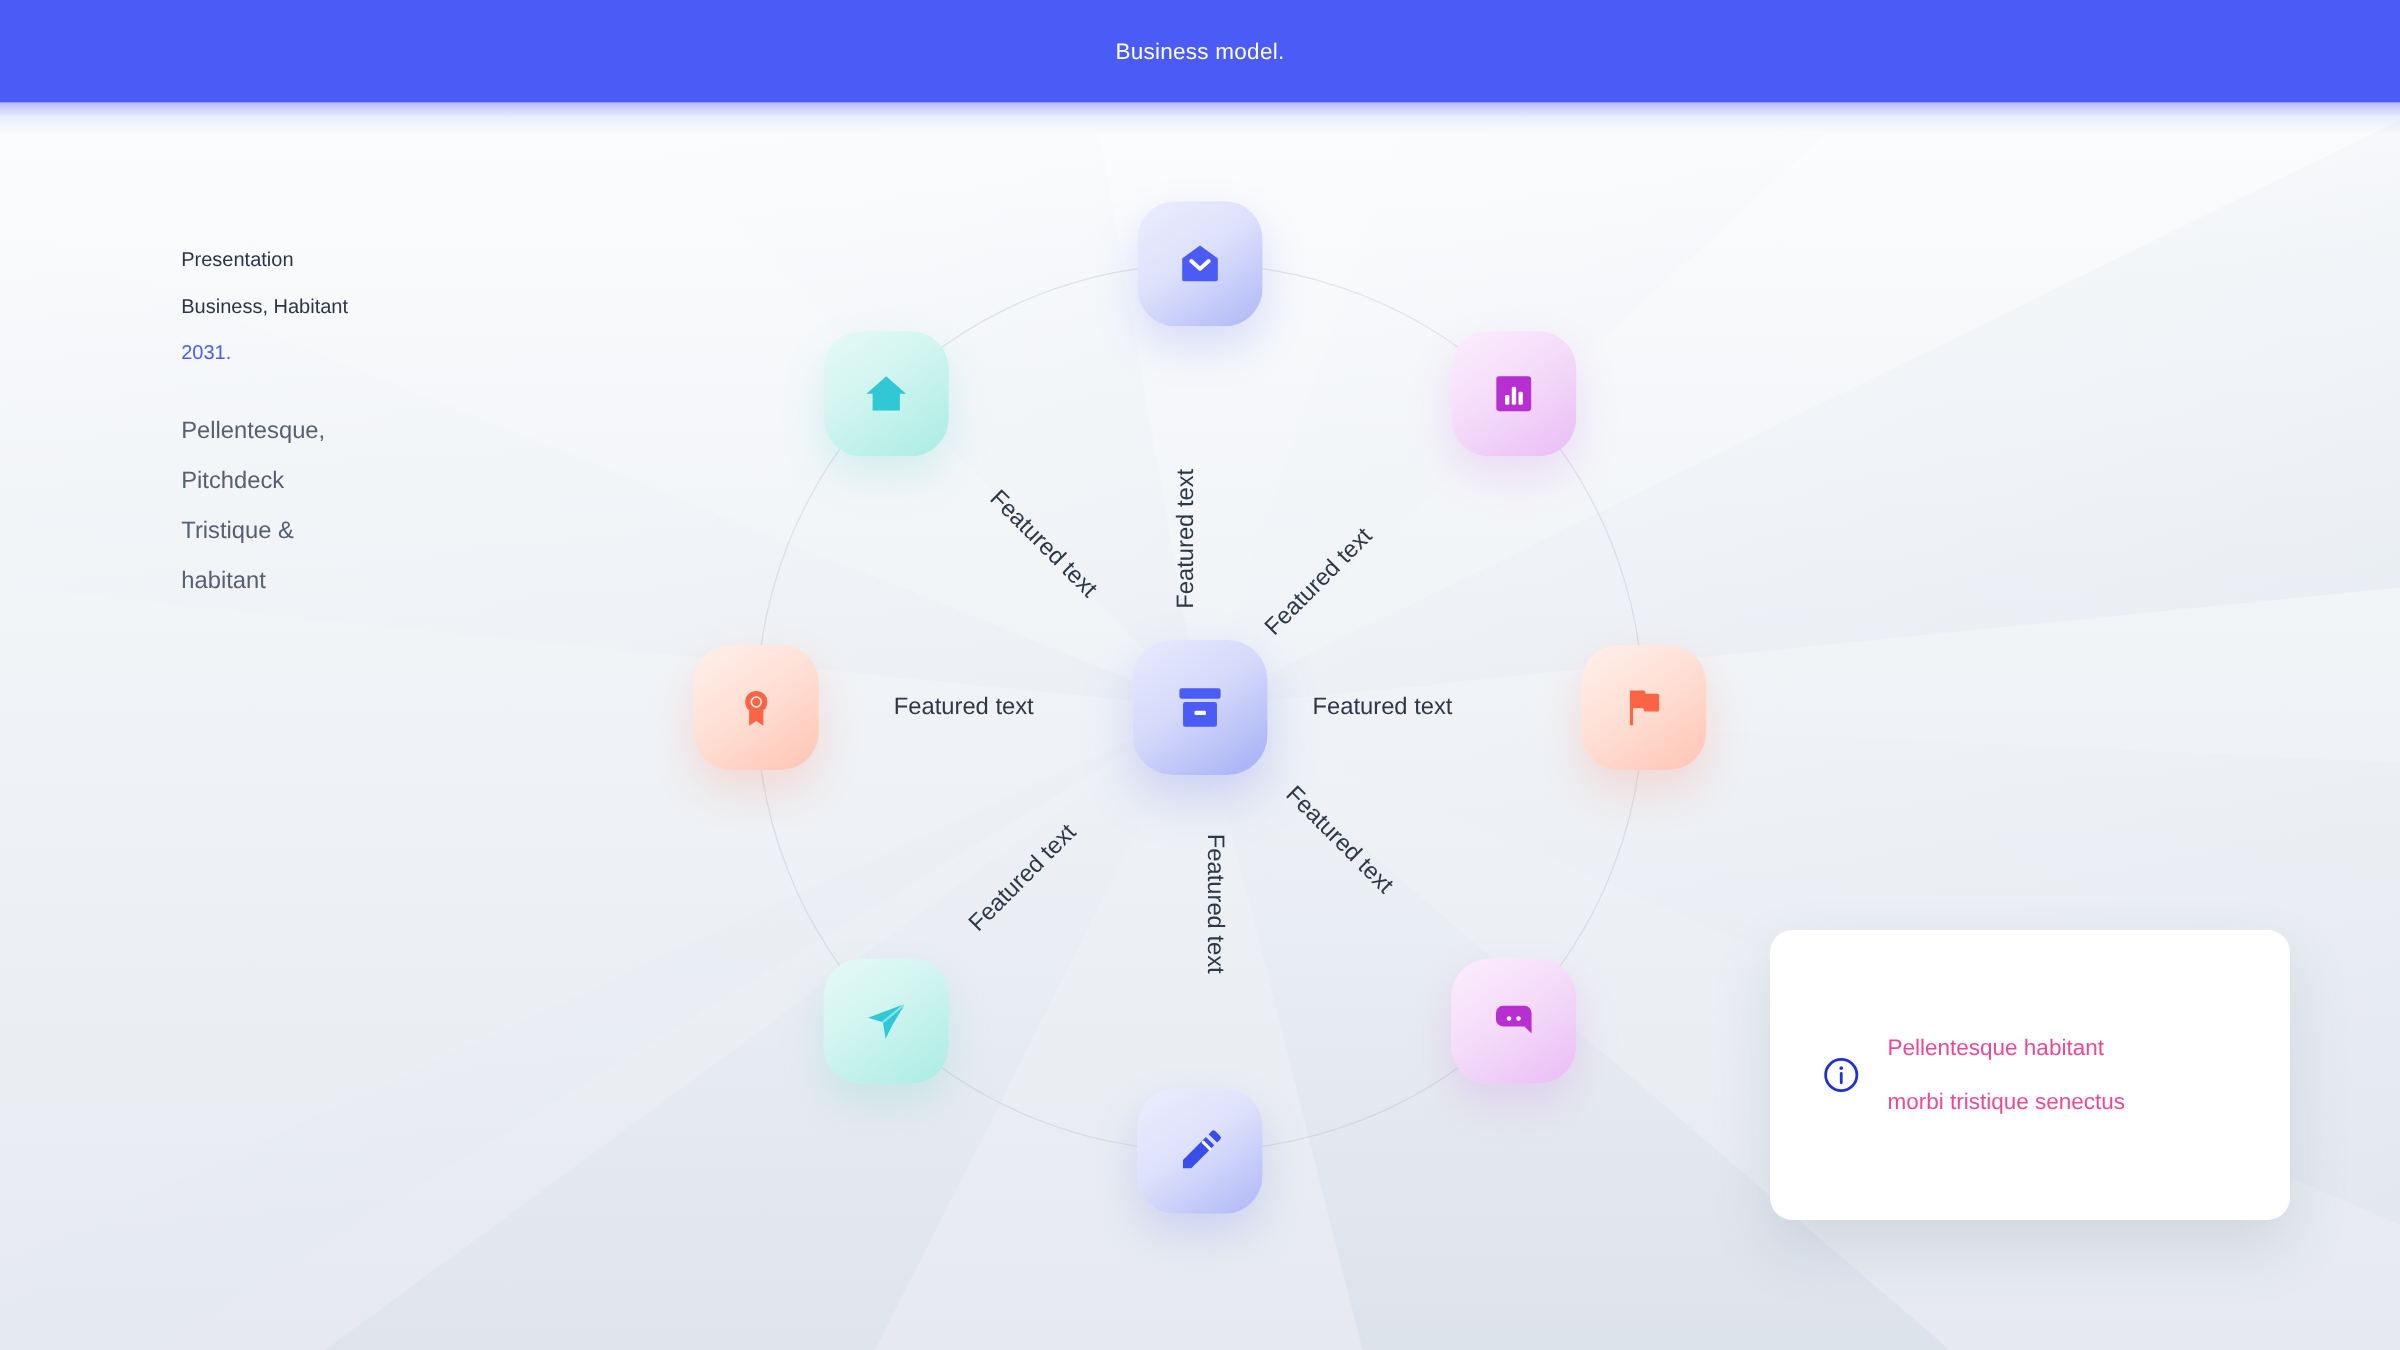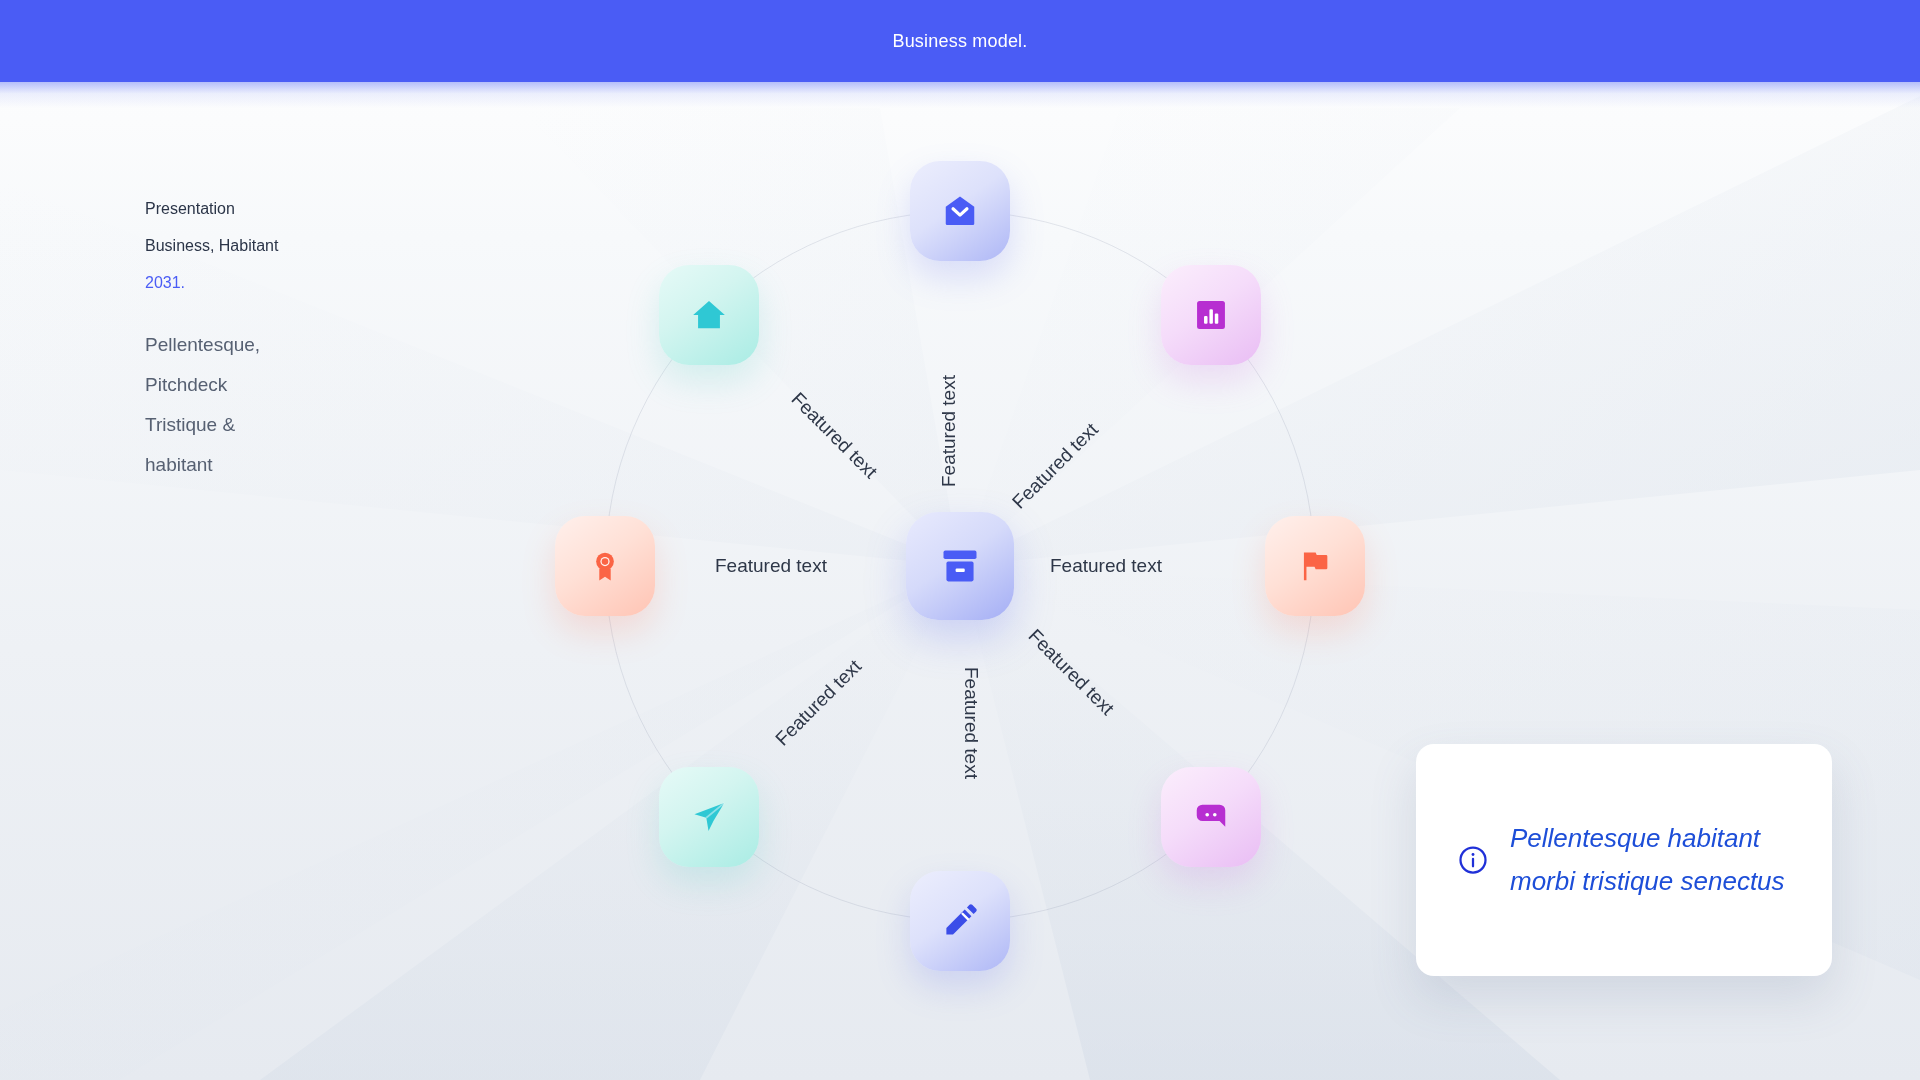--- a/index.html
+++ b/index.html
@@ -120,21 +120,21 @@
     background:#ffffff;
     border-radius:18px;
     box-shadow:0 22px 48px rgba(90,105,140,.16);
     display:flex; align-items:center;
     padding:0 42px;
     z-index:30;
   }
   .info-icon { flex:0 0 auto; margin-right:22px; }
   .info-icon svg { width:30px; height:30px; display:block; }
   .info-text {
-    font-size:26px; line-height:43px; color:#1d4ed8;font-style:italic;
+    font-size:18px; line-height:43px; color:#ec4899;
   }
 </style>
 </head>
 <body>
 
 <div class="slide">
 
   <svg class="bg-rays" viewBox="0 0 1920 1080" preserveAspectRatio="none">
     <defs>
       <linearGradient id="rayA" x1="0" y1="0" x2="0" y2="1">

